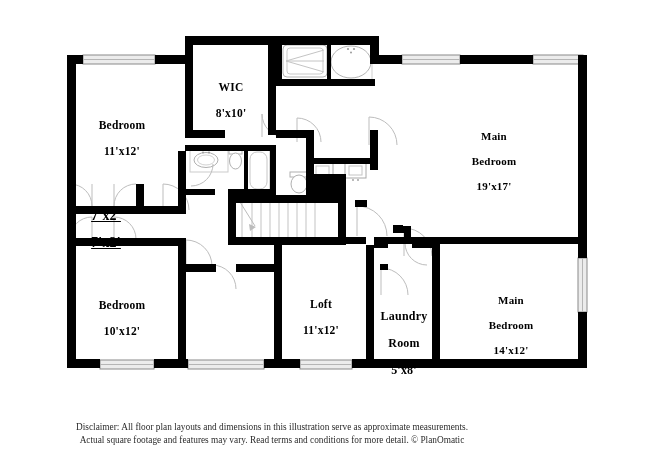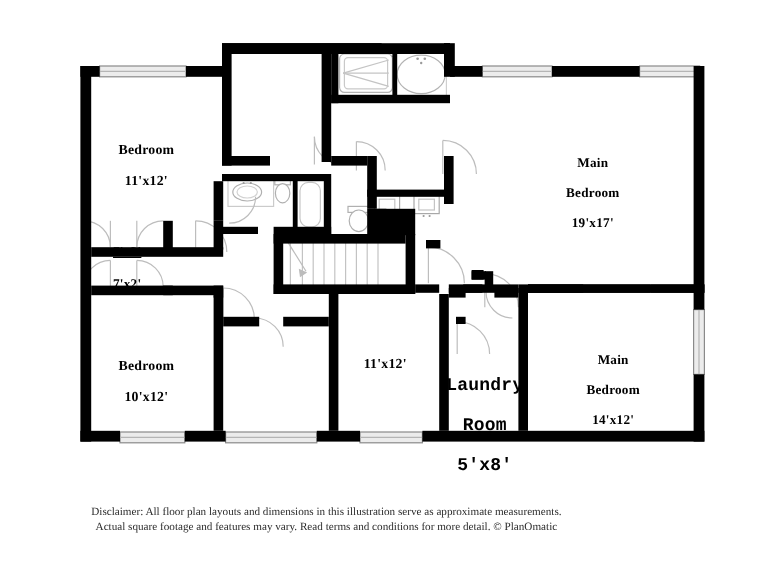--- a/index.html
+++ b/index.html
@@ -34,22 +34,22 @@
     font-family: "Liberation Serif", serif;
     font-weight: bold;
     color: #000000;
     line-height: 1.12;
     white-space: pre-line;
     letter-spacing: 0.2px;
     pointer-events: none;
   }
   .rl-lg { font-size: 11.5px; }
   .rl-md { font-size: 11px; }
-  .rl-sm { font-size: 11px; text-decoration: underline; }
-  .rl-xs { font-size: 15px; font-family: Liberation Mono, monospace; }
+  .rl-sm { font-size: 14px; text-decoration: underline; }
+  .rl-xs { font-size: 12px; }
   .disclaimer {
     position: absolute;
     left: 0;
     top: 421px;
     width: 544px;
     text-align: center;
     font-family: "Liberation Serif", serif;
     font-size: 9.3px;
     line-height: 1.38;
     color: #2b2b2b;
@@ -312,20 +312,24 @@
       <rect x="380" y="264" width="8" height="6"></rect>
     </g>
 
   </svg>
 
   <div class="room-label rl-lg" style="left:62px; top:106px; width:120px;">
     <div>Bedroom</div>
     <div>11'x12'</div>
   </div>
 
+  <div class="room-label rl-lg" style="left:181px; top:68px; width:100px;">
+    <div>WIC</div>
+    <div>8'x10'</div>
+  </div>
 
   <div class="room-label rl-md" style="left:444px; top:118px; width:100px;">
     <div>Main</div>
     <div>Bedroom</div>
     <div>19'x17'</div>
   </div>
 
   <div class="room-label rl-sm" style="left:66px; top:192px; width:80px;">
     <div>7'x2'</div>
   </div>
@@ -334,20 +338,21 @@
     <div>7'x2'</div>
   </div>
 
   <div class="room-label rl-lg" style="left:62px; top:286px; width:120px;">
     <div>Bedroom</div>
     <div>10'x12'</div>
   </div>
 
 
   <div class="room-label rl-lg" style="left:271px; top:285px; width:100px;">
+    <div>Loft</div>
     <div>11'x12'</div>
   </div>
 
   <div class="room-label rl-xs" style="left:370px; top:297px; width:68px;">
     <div>Laundry</div>
     <div>Room</div>
     <div>5'x8'</div>
   </div>
 
   <div class="room-label rl-md" style="left:461px; top:282px; width:100px;">

